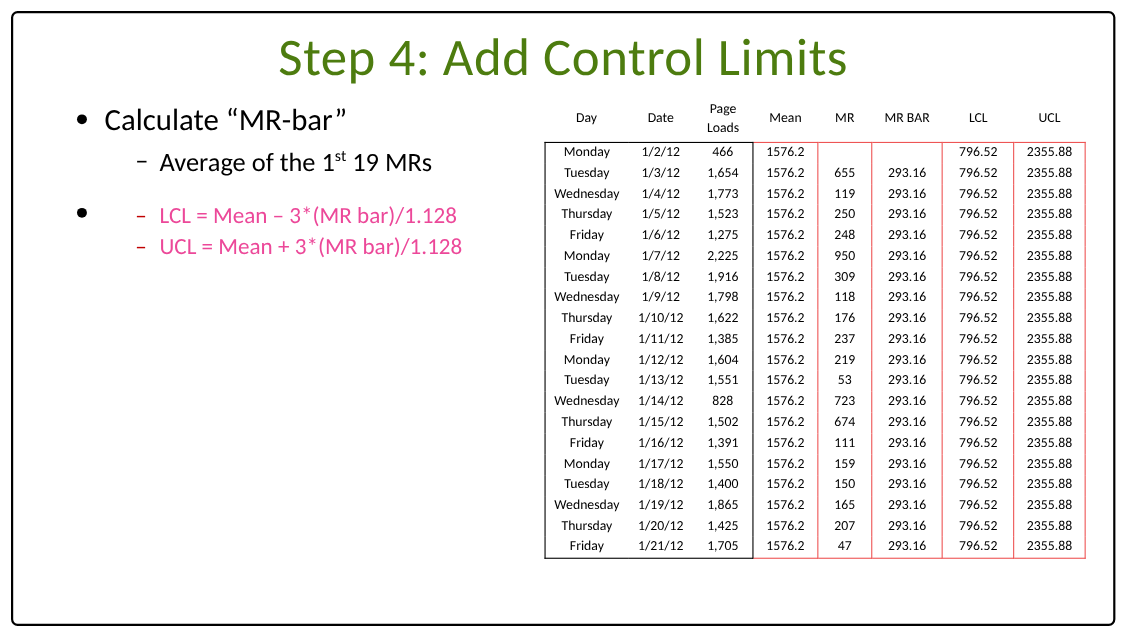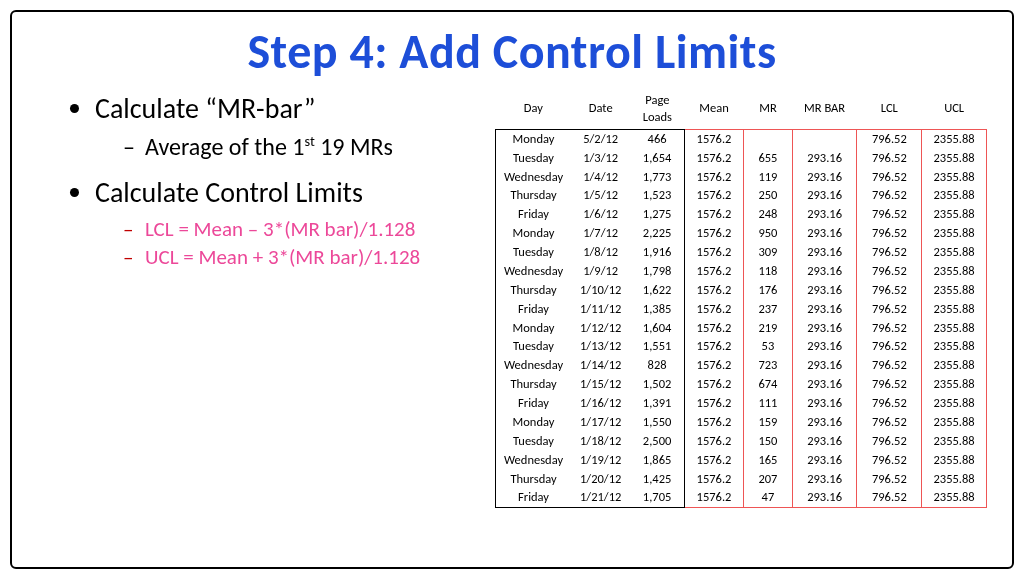--- a/index.html
+++ b/index.html
@@ -21,22 +21,22 @@
     border: 2px solid #000;
     border-radius: 6px;
     position: relative;
     overflow: hidden;
     padding: 0 0 0 0;
   }
   h1.title {
     margin: 10px 0 10px 0;
     text-align: center;
     font-size: 48px;
-    font-weight: 700;
-    color: #1d4ed8;
+    font-weight: 400;
+    color: #4d7c0f;
     letter-spacing: 0.5px;
   }
   .content {
     display: flex;
     flex-direction: row;
     padding: 0 25px 0 55px;
     gap: 48px;
   }
   .left {
     flex: 0 0 380px;
@@ -134,21 +134,20 @@
     <div class="content">
       <div class="left">
         <ul class="bullets">
           <li>
             <span>Calculate “MR-bar”</span>
             <ul class="sub">
               <li>Average of the 1<sup>st</sup> 19 MRs</li>
             </ul>
           </li>
           <li>
-            <span>Calculate Control Limits</span>
             <ul class="sub formula">
               <li>LCL = Mean – 3*(MR bar)/1.128</li>
               <li>UCL = Mean + 3*(MR bar)/1.128</li>
             </ul>
           </li>
         </ul>
       </div>
 
       <div class="right">
         <table class="data">
@@ -173,21 +172,21 @@
               <th>Mean</th>
               <th>MR</th>
               <th>MR BAR</th>
               <th>LCL</th>
               <th>UCL</th>
             </tr>
           </thead>
           <tbody id="tbody">
               <tr class="first">
                 <td class="bx-left bx-top bx-bot">Monday</td>
-                <td class="bx-top bx-bot">5/2/12</td>
+                <td class="bx-top bx-bot">1/2/12</td>
                 <td class="bx-right bx-top bx-bot">466</td>
                 <td class="rx-left rx-right rx-top rx-bot">1576.2</td>
                 <td class="rx-left rx-right rx-top rx-bot"></td>
                 <td class="rx-left rx-right rx-top rx-bot"></td>
                 <td class="rx-left rx-right rx-top rx-bot">796.52</td>
                 <td class="rx-left rx-right rx-top rx-bot">2355.88</td>
               </tr>
               <tr>
                 <td class="bx-left bx-top bx-bot">Tuesday</td>
                 <td class="bx-top bx-bot">1/3/12</td>
@@ -334,21 +333,21 @@
                 <td class="bx-right bx-top bx-bot">1,550</td>
                 <td class="rx-left rx-right rx-top rx-bot">1576.2</td>
                 <td class="rx-left rx-right rx-top rx-bot">159</td>
                 <td class="rx-left rx-right rx-top rx-bot">293.16</td>
                 <td class="rx-left rx-right rx-top rx-bot">796.52</td>
                 <td class="rx-left rx-right rx-top rx-bot">2355.88</td>
               </tr>
               <tr>
                 <td class="bx-left bx-top bx-bot">Tuesday</td>
                 <td class="bx-top bx-bot">1/18/12</td>
-                <td class="bx-right bx-top bx-bot">2,500</td>
+                <td class="bx-right bx-top bx-bot">1,400</td>
                 <td class="rx-left rx-right rx-top rx-bot">1576.2</td>
                 <td class="rx-left rx-right rx-top rx-bot">150</td>
                 <td class="rx-left rx-right rx-top rx-bot">293.16</td>
                 <td class="rx-left rx-right rx-top rx-bot">796.52</td>
                 <td class="rx-left rx-right rx-top rx-bot">2355.88</td>
               </tr>
               <tr>
                 <td class="bx-left bx-top bx-bot">Wednesday</td>
                 <td class="bx-top bx-bot">1/19/12</td>
                 <td class="bx-right bx-top bx-bot">1,865</td>

